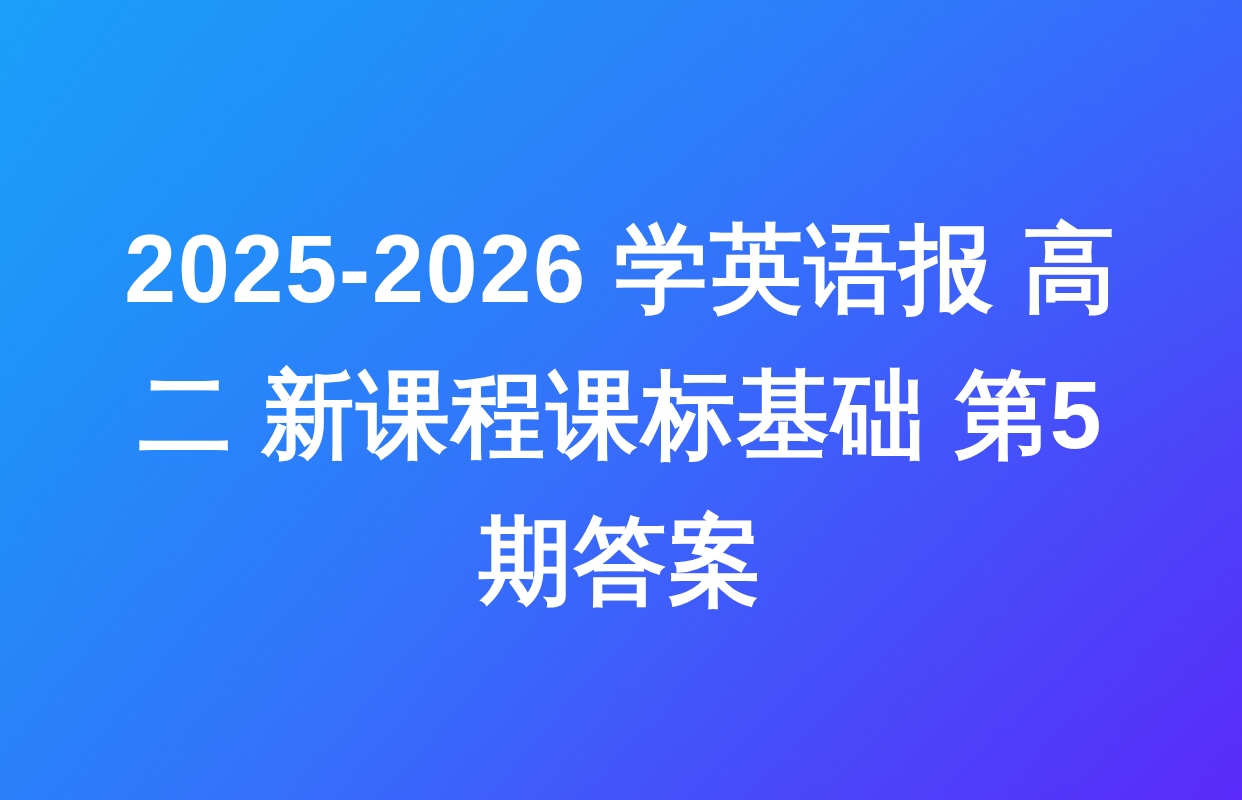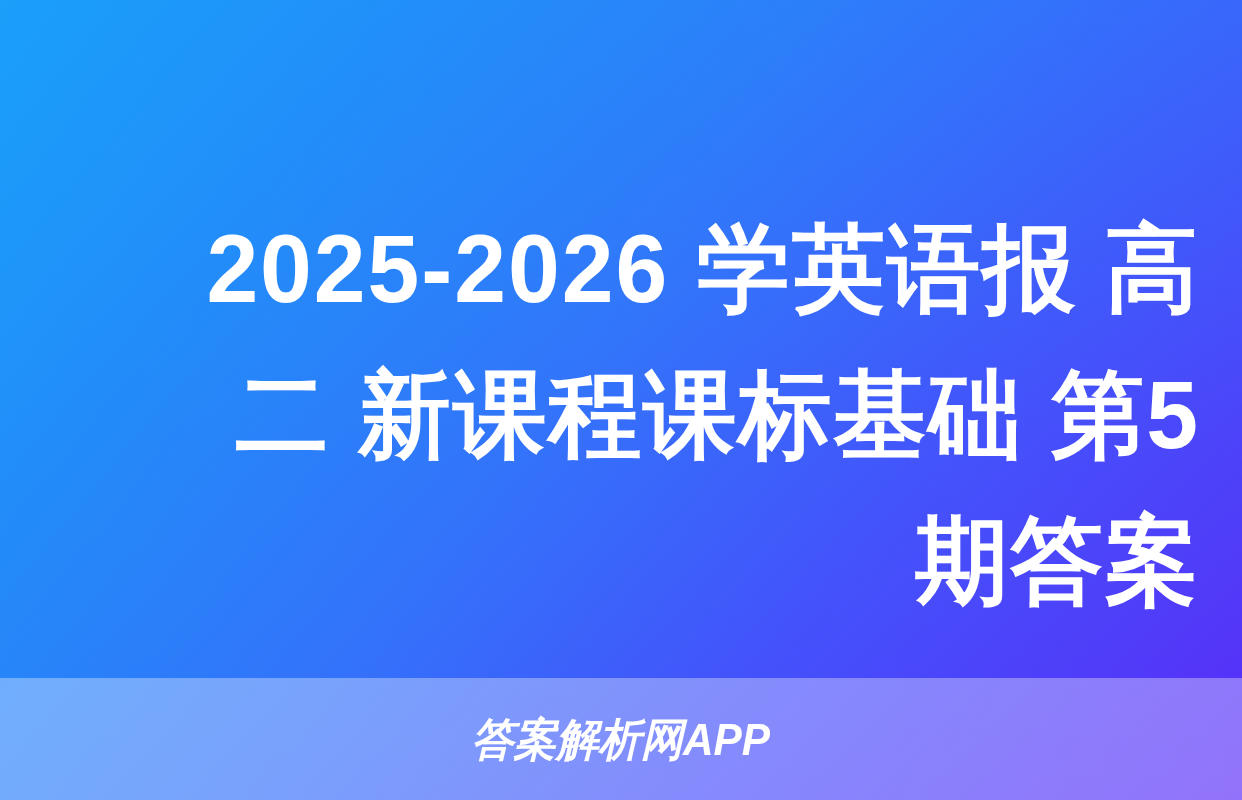--- a/index.html
+++ b/index.html
@@ -36,21 +36,21 @@
         rgba(26,159,250,0.00) 100%);
     pointer-events: none;
   }
 
   .title-block {
     position: absolute;
     left: 0;
     right: 0;
     top: 196px;
     padding: 0 24px;
-    text-align: right;
+    text-align: center;
     z-index: 2;
   }
 
   .title-line {
     color: #ffffff;
     font-family: "Liberation Sans Narrow", "Liberation Sans", "DejaVu Sans", sans-serif;
     font-size: 96px;
     font-weight: 700;
     line-height: 146px;
     letter-spacing: 2px;
@@ -87,17 +87,14 @@
 <body>
 
 <div class="poster">
 
   <div class="title-block">
     <div class="title-line">2025-2026 学英语报 高</div>
     <div class="title-line">二 新课程课标基础 第5</div>
     <div class="title-line">期答案</div>
   </div>
 
-  <div class="footer-band">
-    <div class="footer-text">答案解析网APP</div>
-  </div>
 
 </div>
 
 </body></html>

